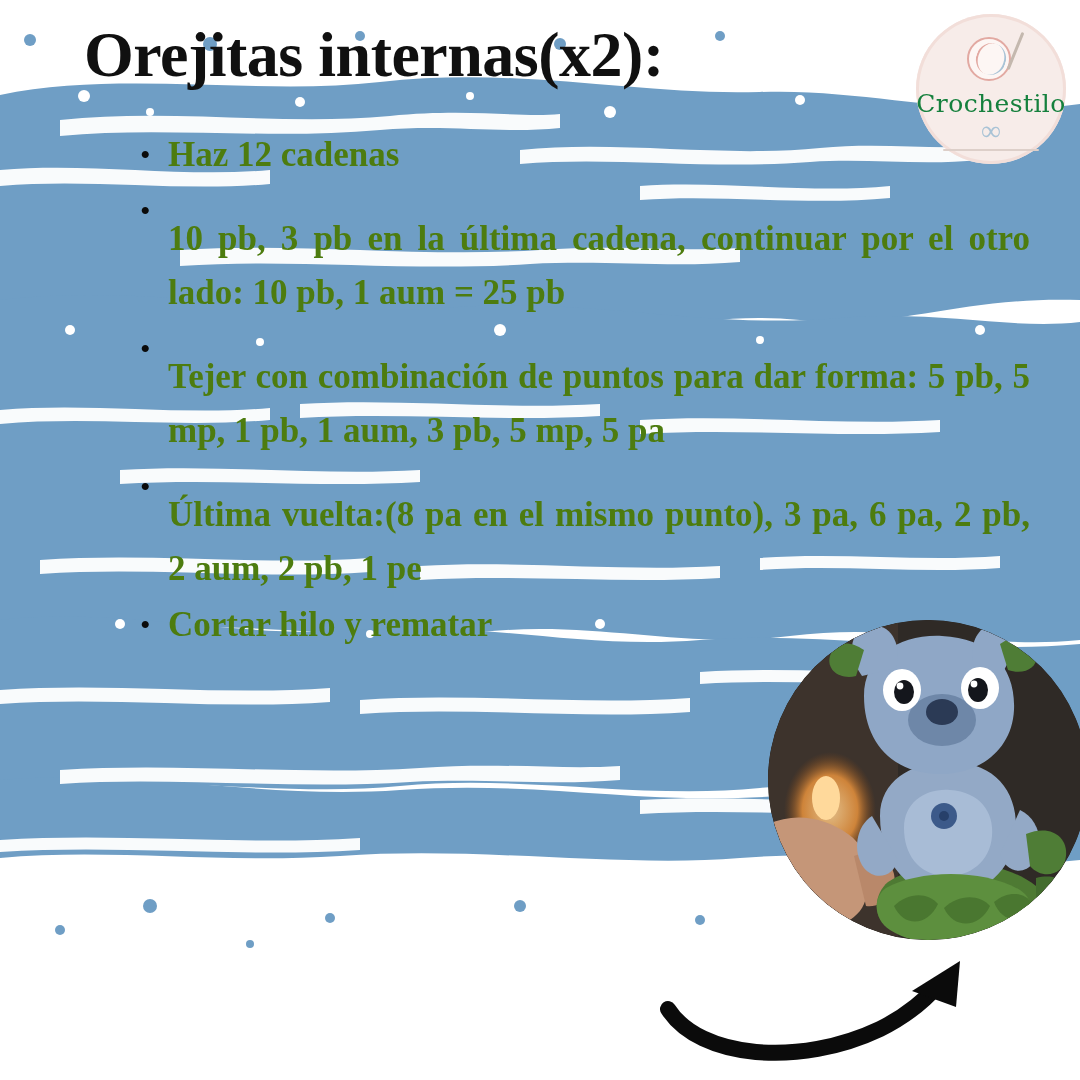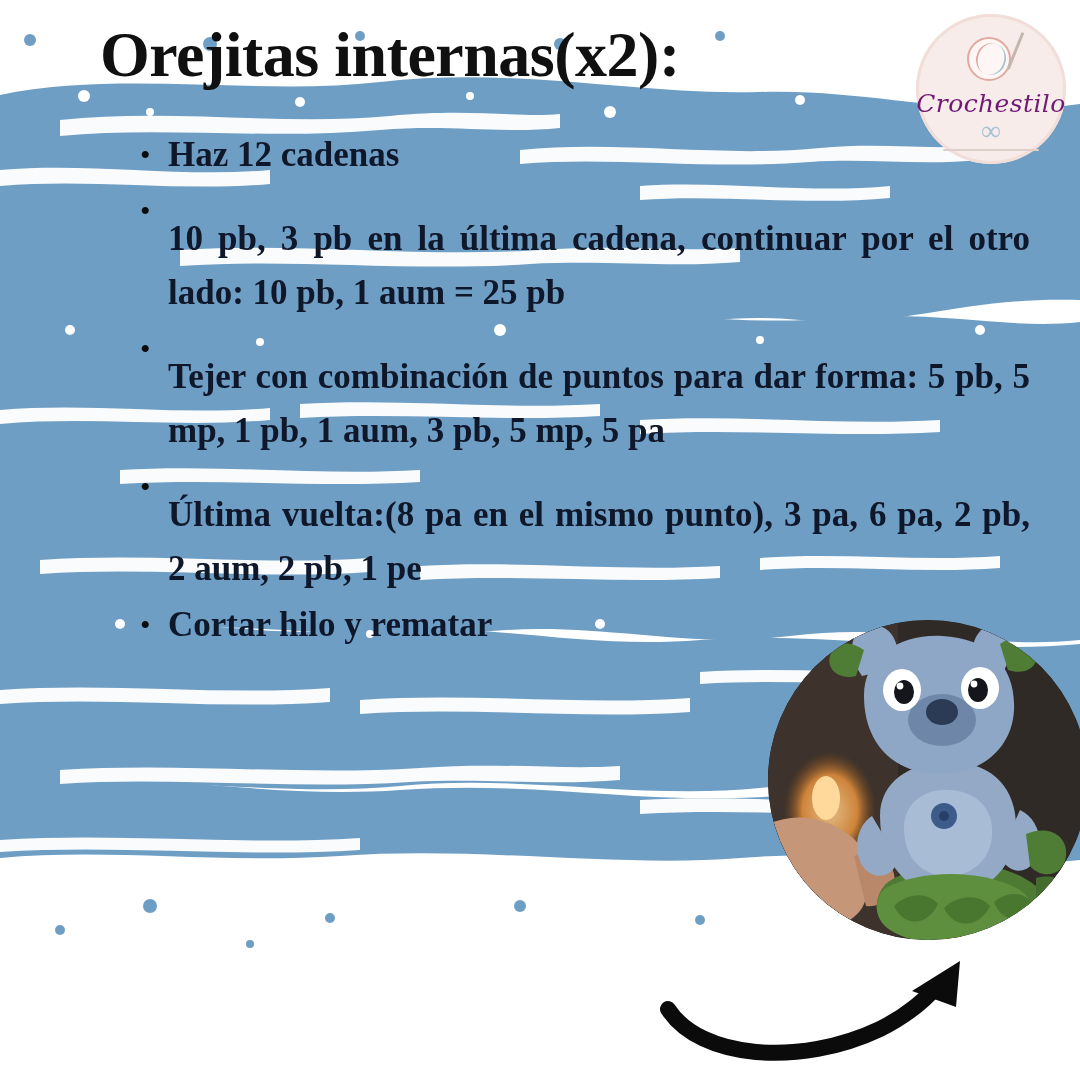--- a/index.html
+++ b/index.html
@@ -37,36 +37,35 @@
     content:"";position:absolute;left:7px;top:4px;width:26px;height:32px;
     border-left:2.5px solid #e2a9a2;border-right:2.5px solid #a9c3d6;
     border-radius:50%;transform:rotate(18deg);
   }
   .logo .yarn .hook{
     position:absolute;right:0px;top:-2px;width:3px;height:40px;
     background:#c4b8ae;transform:rotate(22deg);border-radius:2px;
   }
   .logo .name{
     font-family:"DejaVu Serif", serif;
-    font-style:italic;
     font-size:25px;
-    color:#701a75;
+    color:#15803d;
     margin-top:4px;
     letter-spacing:.4px;
   }
   .logo .infinity{
     margin-top:2px;font-size:28px;color:#a9c3d6;line-height:.8;
   }
   .logo .baseline{
     width:96px;height:2px;background:#ddcfc9;margin-top:6px;border-radius:2px;
   }
 
   
   .title{
-    position:absolute;left:100px;top:18px;
+    position:absolute;left:84px;top:18px;
     font-family:"Liberation Serif", serif;
     font-weight:bold;
     font-size:64px;
     color:#101010;
     letter-spacing:-0.5px;
     white-space:nowrap;
   }
 
   
   .list{
@@ -87,21 +86,21 @@
     color:#0b0b0b;
   }
   .text{
     flex:1 1 auto;
     font-family:"Liberation Serif", serif;
     font-weight:bold;
     font-size:35px;
     line-height:54px;
     text-align:justify;
     text-align-last:left;
-    color:#0f172a;
+    color:#4d7c0f;
   }
   .item.j .text{ text-align:justify;margin-top:28px; }
 
   
   .photo{
     position:absolute;left:768px;top:620px;width:320px;height:320px;
     border-radius:50%;
     overflow:hidden;
     background:#2b2622;
   }

